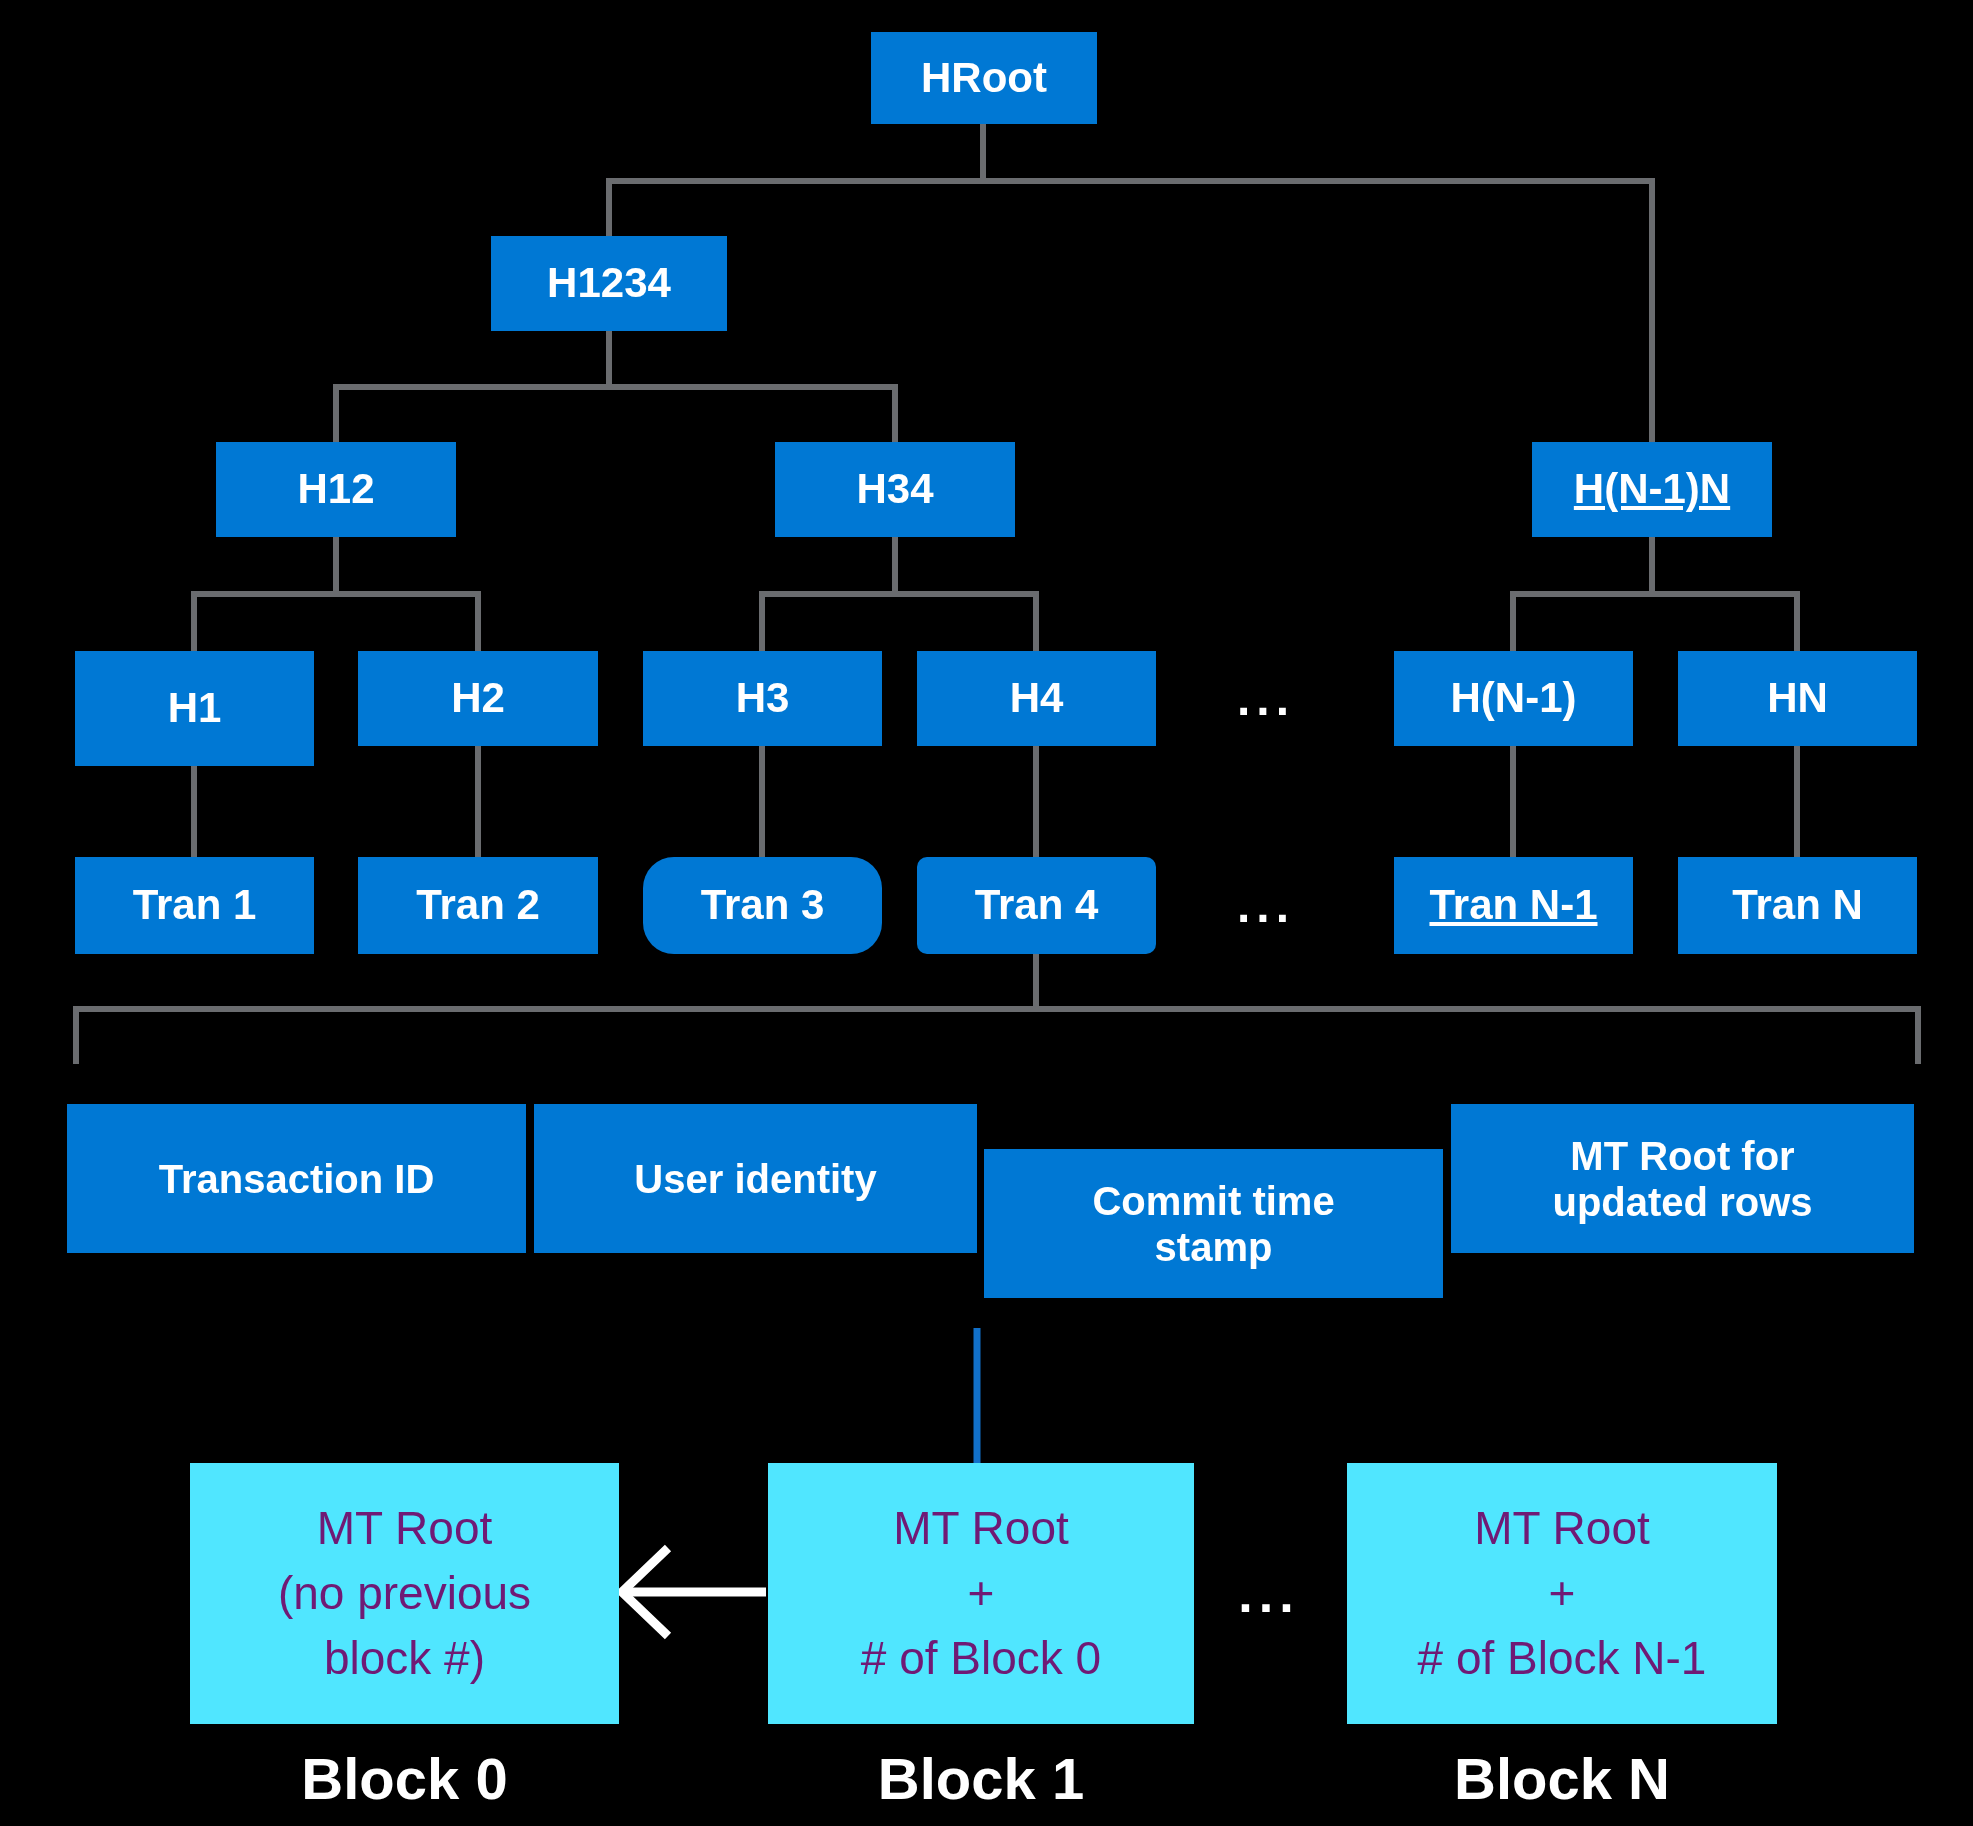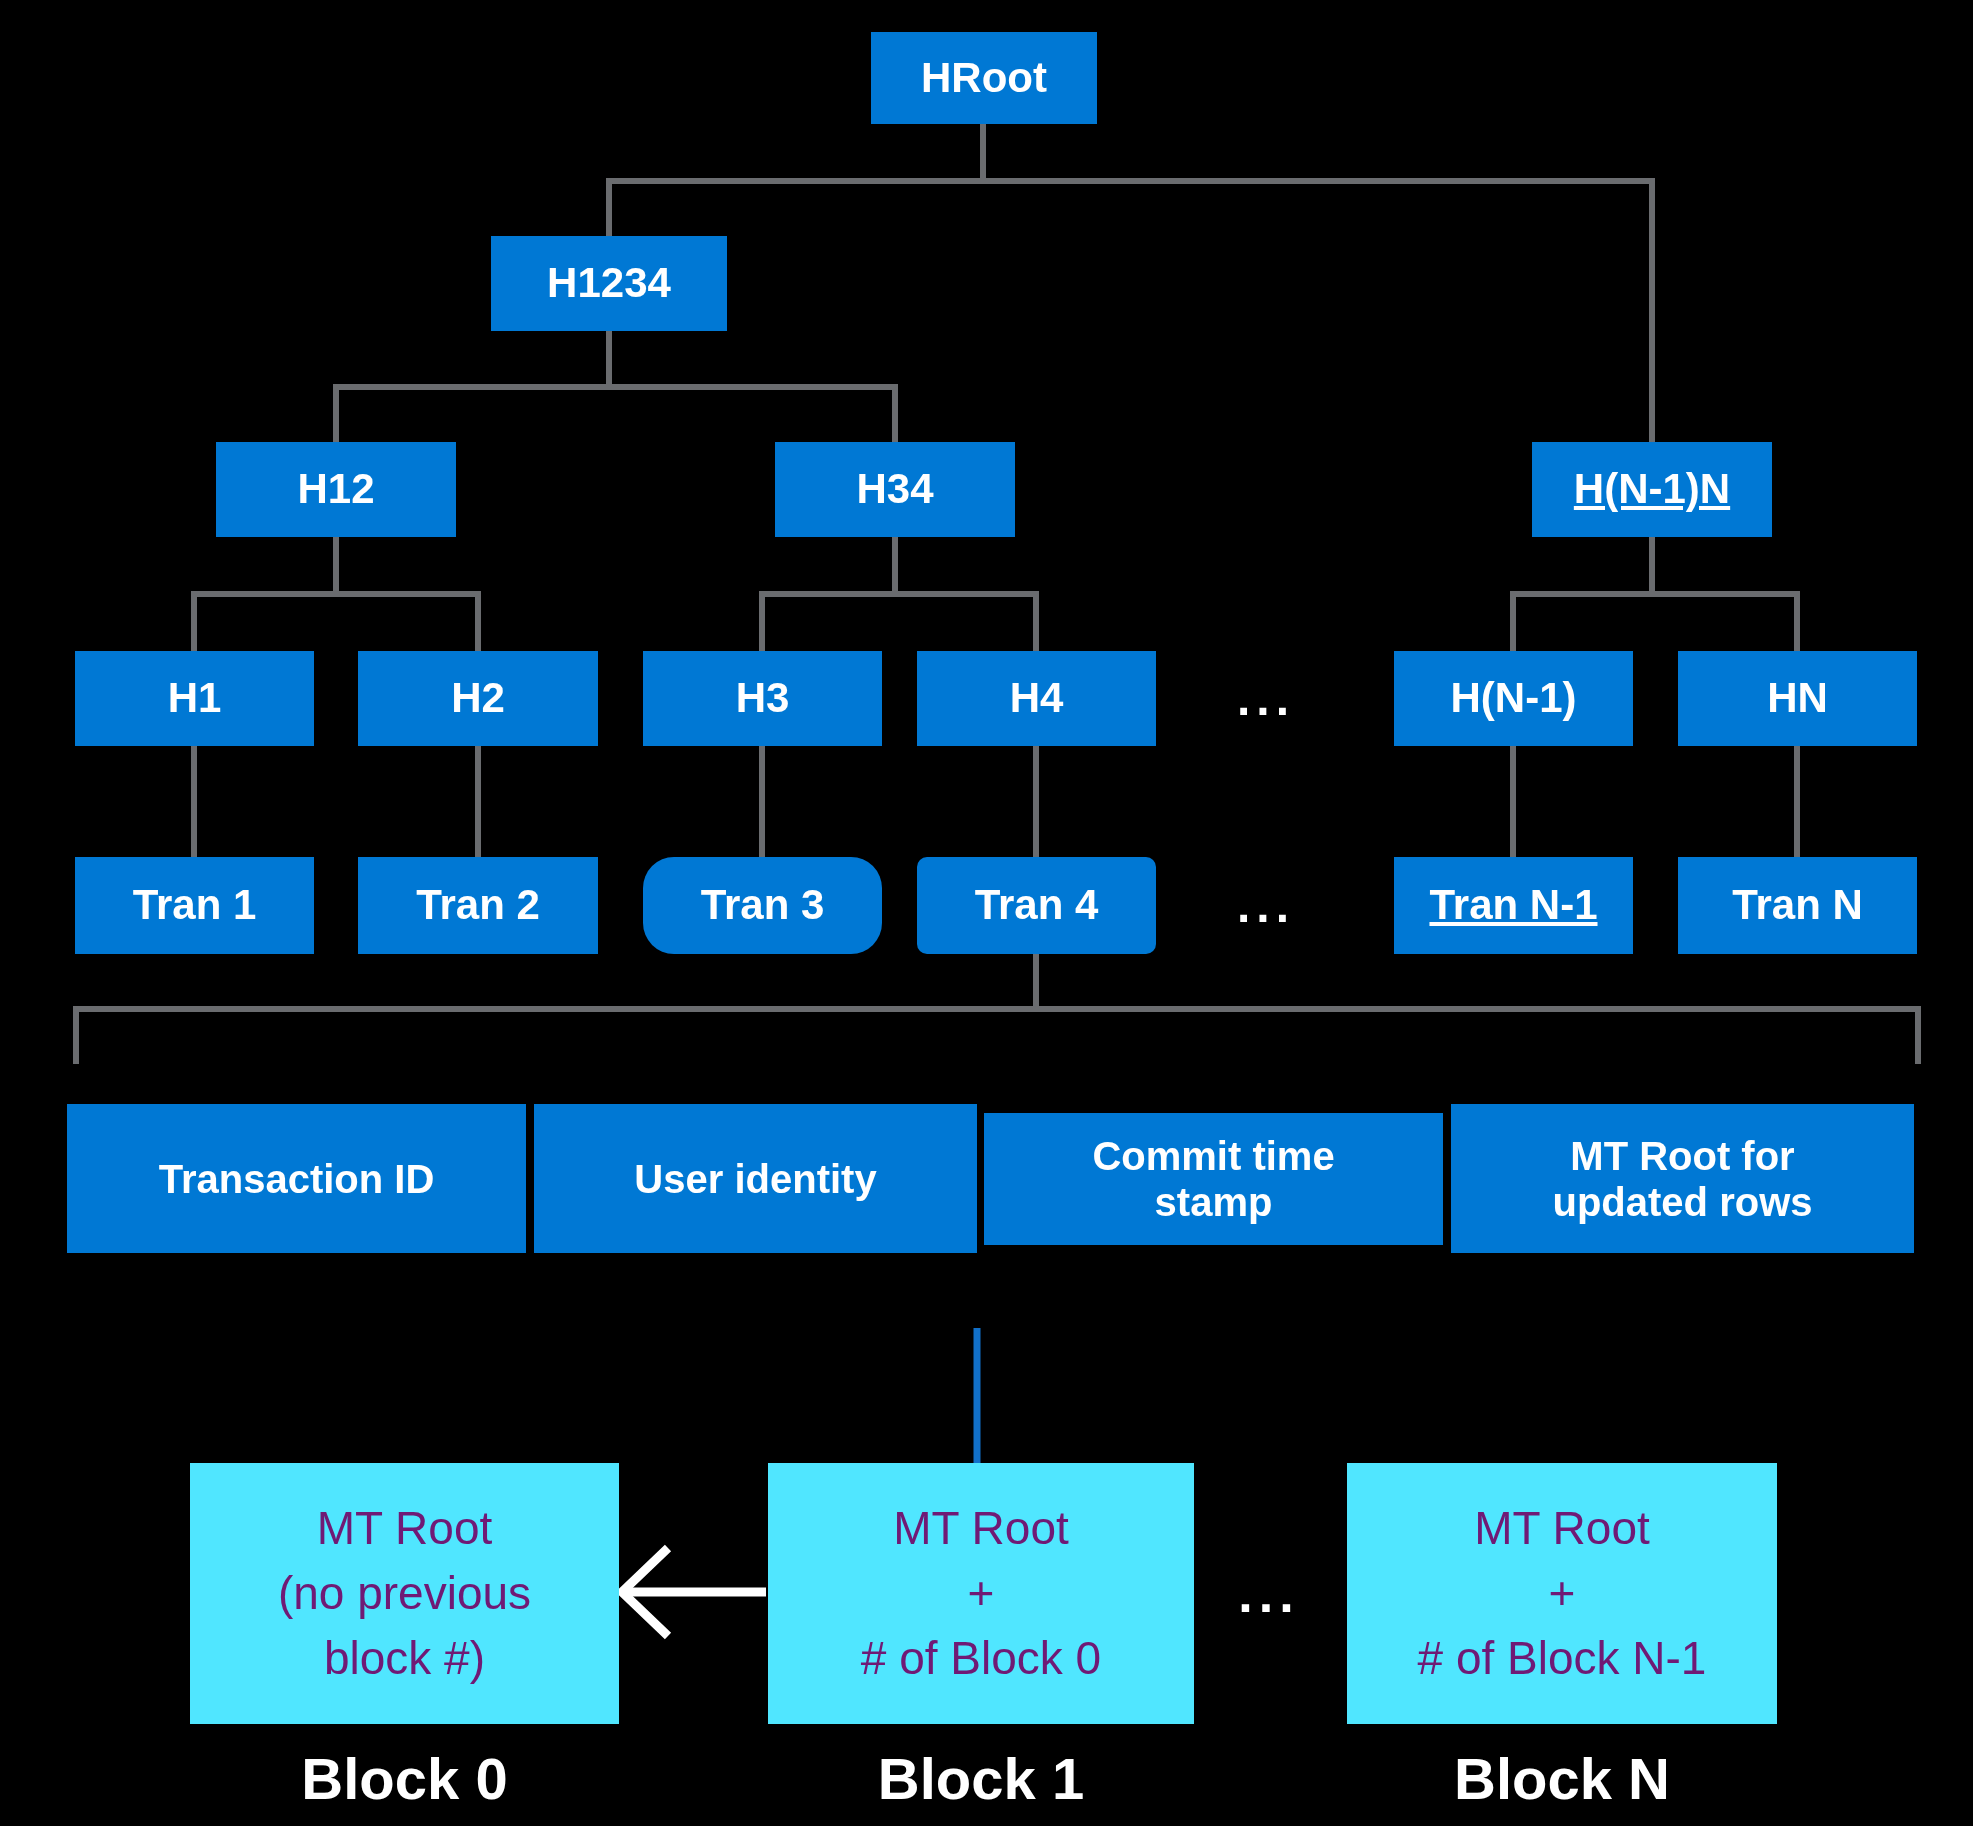--- a/index.html
+++ b/index.html
@@ -97,39 +97,39 @@
       <path d="M668,1519 L622,1563 L668,1607"></path>
     </g>
   </svg>
 
   <div class="node" style="left:871px;  top:3px;   width:226px; height:92px;">HRoot</div>
   <div class="node" style="left:491px;  top:207px; width:236px; height:95px;">H1234</div>
   <div class="node" style="left:216px;  top:413px; width:240px; height:95px;">H12</div>
   <div class="node" style="left:775px;  top:413px; width:240px; height:95px;">H34</div>
   <div class="node" style="left:1532px; top:413px; width:240px; height:95px;text-decoration:underline;">H(N-1)N</div>
 
-  <div class="node" style="left:75px;   top:622px; width:239px; height:95px;text-align:center;">H1</div>
+  <div class="node" style="left:75px;   top:622px; width:239px; height:115px;text-align:center;">H1</div>
   <div class="node" style="left:358px;  top:622px; width:240px; height:95px;">H2</div>
   <div class="node" style="left:643px;  top:622px; width:239px; height:95px;">H3</div>
   <div class="node" style="left:917px;  top:622px; width:239px; height:95px;">H4</div>
   <div class="dots" style="left:1206px; top:622px; width:120px; height:95px;">...</div>
   <div class="node" style="left:1394px; top:622px; width:239px; height:95px;">H(N-1)</div>
   <div class="node" style="left:1678px; top:622px; width:239px; height:95px;">HN</div>
 
   <div class="node" style="left:75px;   top:828px; width:239px; height:97px;">Tran 1</div>
   <div class="node" style="left:358px;  top:828px; width:240px; height:97px;">Tran 2</div>
   <div class="node" style="left:643px;  top:828px; width:239px; height:97px;border-radius:31px;">Tran 3</div>
   <div class="node" style="left:917px;  top:828px; width:239px; height:97px;border-radius:10px;">Tran 4</div>
   <div class="dots" style="left:1206px; top:828px; width:120px; height:97px;">...</div>
   <div class="node" style="left:1394px; top:828px; width:239px; height:97px;text-decoration:underline;">Tran N-1</div>
   <div class="node" style="left:1678px; top:828px; width:239px; height:97px;">Tran N</div>
 
   <div class="node cell" style="left:67px;   top:1075px; width:459px; height:149px;">Transaction ID</div>
   <div class="node cell" style="left:534px;  top:1075px; width:443px; height:149px;">User identity</div>
-  <div class="node cell" style="left:984px;  top:1084px; width:459px; height:132px;">Commit time
+  <div class="node cell" style="left:984px;  top:1120px; width:459px; height:149px;">Commit time
 stamp</div>
   <div class="node cell" style="left:1451px; top:1075px; width:463px; height:149px;">MT Root for
 updated rows</div>
 
   <div class="block" style="left:190px;  top:1434px; width:429px; height:261px;">MT Root
 (no previous
 block #)</div>
   <div class="block" style="left:768px;  top:1434px; width:426px; height:261px;">MT Root
 +
 # of Block 0</div>

